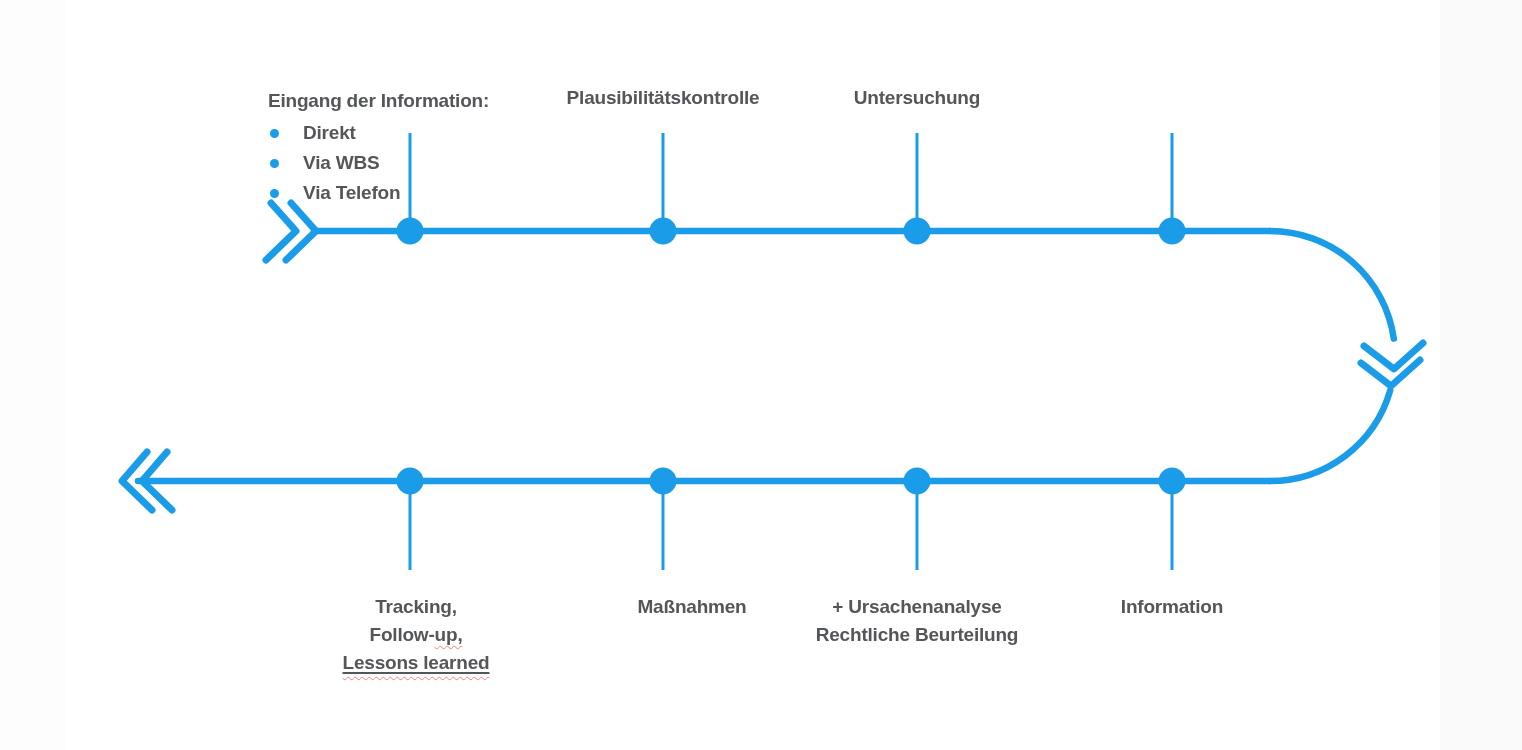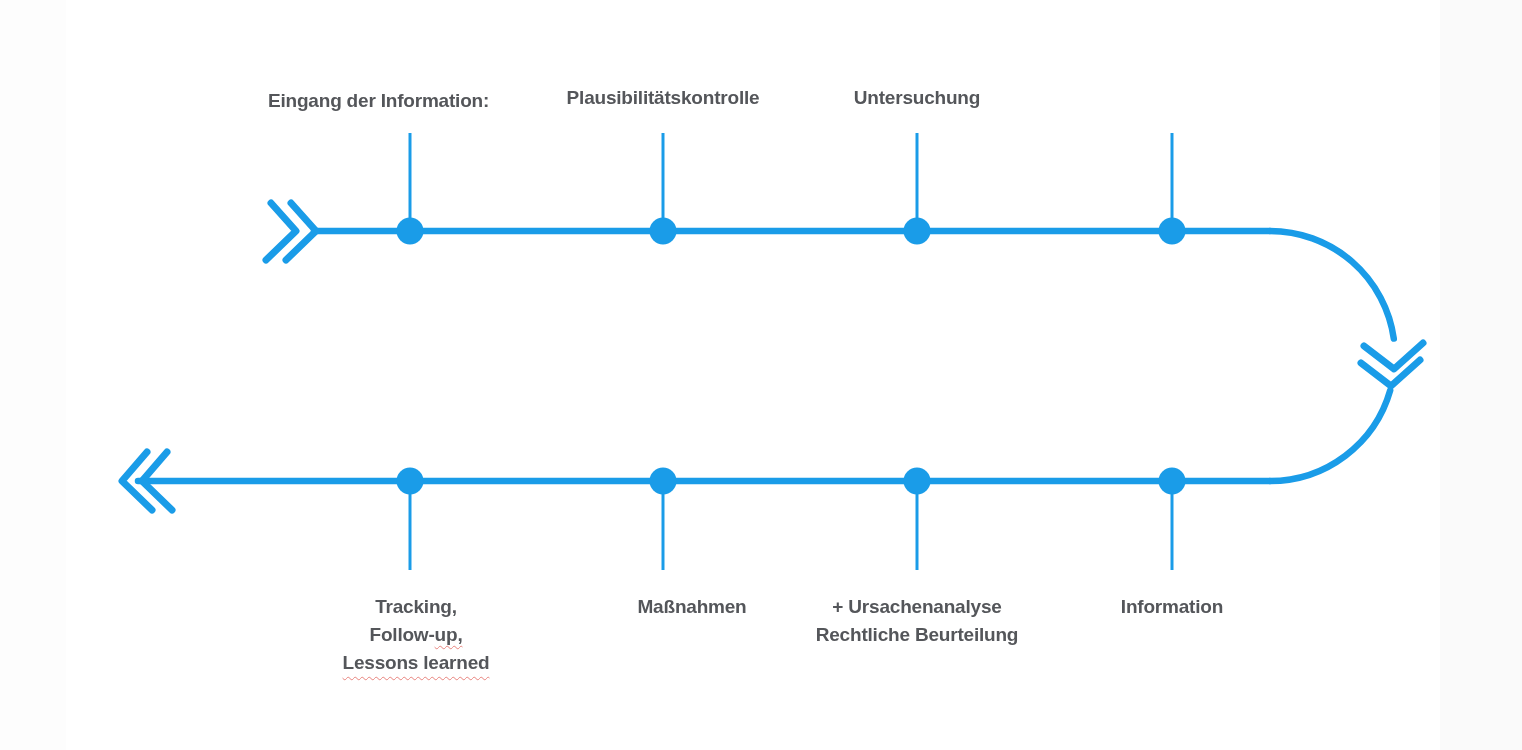--- a/index.html
+++ b/index.html
@@ -68,20 +68,21 @@
     height: 9px;
     border-radius: 50%;
     background: var(--accent);
   }
   .sq {
     text-decoration: underline wavy var(--squiggle);
     text-decoration-thickness: 1px;
     text-underline-offset: 4px;
   }
   .ul-solid {
+    text-decoration: underline;
     text-decoration-thickness: 2px;
     text-underline-offset: 3px;
   }
   .ul-solid .sq2 {
     text-decoration: underline wavy var(--squiggle);
     text-decoration-thickness: 1px;
     text-underline-offset: 7px;
   }
 </style>
 </head>
@@ -129,20 +130,34 @@
     </g>
 
     <g>
       <polyline class="chev" points="147,452 122,481 152,510"></polyline>
       <polyline class="chev" points="167,452 142,481 172,510"></polyline>
     </g>
   </svg>
 
   <div class="label-group">
     <div class="lg-title">Eingang der Information:</div>
+    <ul class="bullets">
+      <li>
+        <span class="bdot"></span>
+        <span>Direkt</span>
+      </li>
+      <li>
+        <span class="bdot"></span>
+        <span>Via WBS</span>
+      </li>
+      <li>
+        <span class="bdot"></span>
+        <span>Via Telefon</span>
+      </li>
+    </ul>
   </div>
 
   <div class="label top" style="left:663px">Plausibilitätskontrolle</div>
 
   <div class="label top" style="left:917px">Untersuchung</div>
 
 
   <div class="label bottom" style="left:1172px">Information</div>
 
   <div class="label bottom" style="left:917px">

